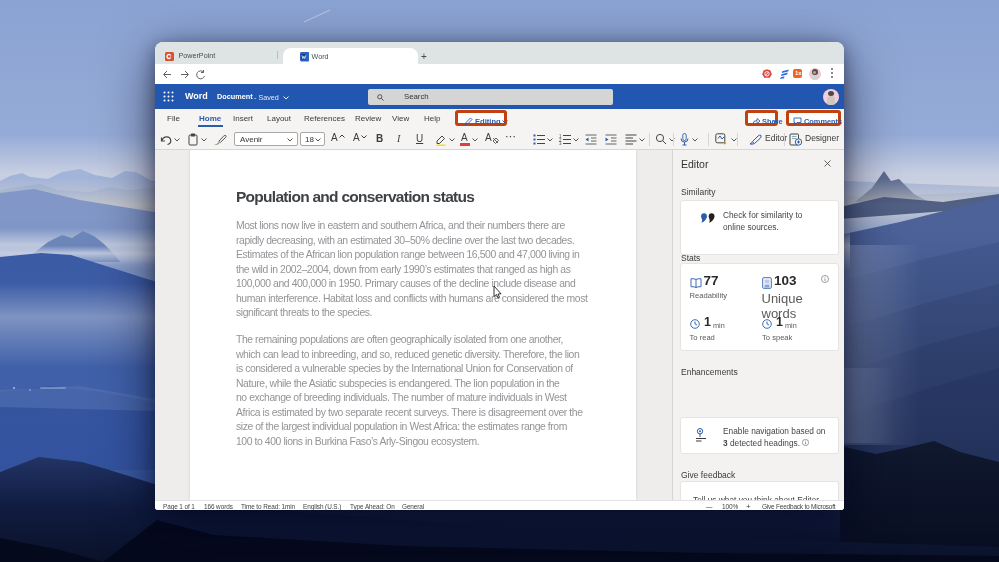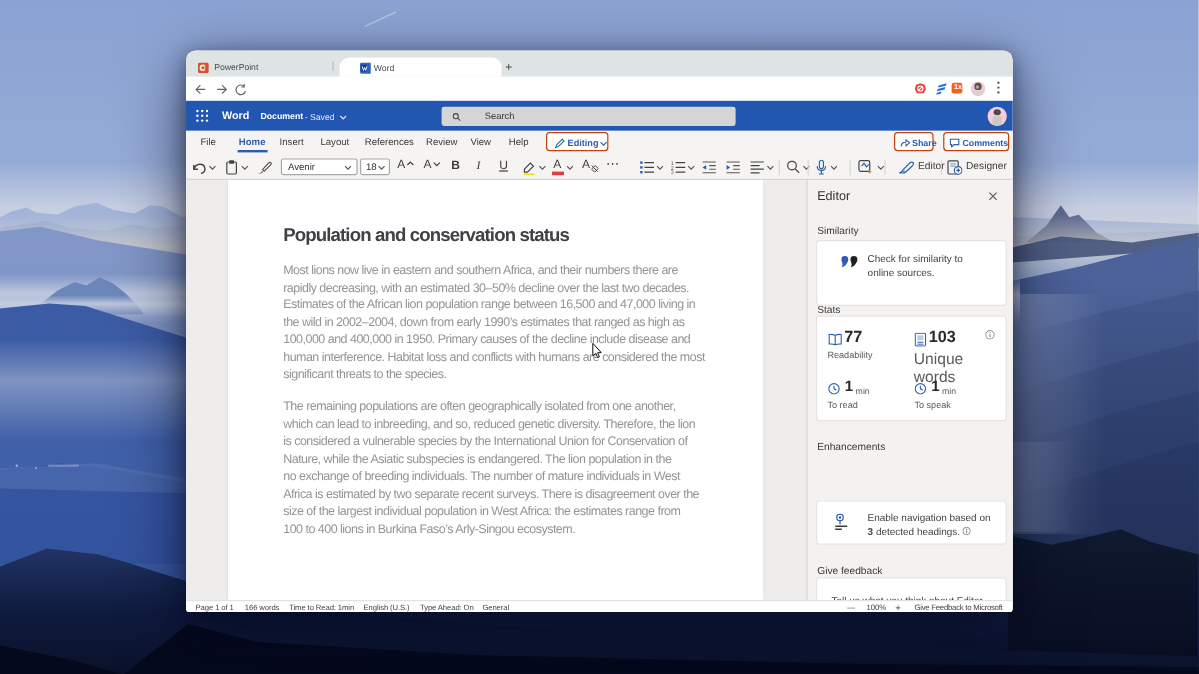--- a/index.html
+++ b/index.html
@@ -18,21 +18,21 @@
 .status{position:absolute;left:0;top:458px;width:689px;height:10.5px;background:#fff;border-top:1px solid #e3e2e0;font-size:6.4px;color:#3f3f3f;letter-spacing:-0.08px}
 
 .tab-act{position:absolute;left:127.5px;top:5.5px;width:135px;height:16px;background:#fff;border-radius:8px 8px 0 0}
 .tabtxt{font-size:7.2px;color:#494d51}
 .plus{position:absolute;left:262px;top:8px;width:14px;height:14px;color:#45494d;font-size:10px;text-align:center;line-height:13px}
 .pill{position:absolute;left:58px;top:3px;width:542px;height:15px;background:#eef1f3;border-radius:8px;font-size:8px;color:#2c2e31;line-height:15px}
 
 .search{position:absolute;left:213px;top:5px;width:245px;height:15.5px;background:#d5d5d5;border-radius:2px;font-size:8px;color:#333;line-height:15.5px}
 
 .mi{position:absolute;top:5px;font-size:8px;color:#3b3a39}
-.btn{position:absolute;background:#fff;border:1px solid #c2410c;border-radius:3px;font-size:8px;color:#2b5cad}
+.btn{position:absolute;background:#fff;border:3px solid #c2410c;border-radius:3px;font-size:8px;color:#2b5cad}
 
 .card{position:absolute;left:7px;width:159px;background:#fff;border:1px solid #e6e4e2;border-radius:3px}
 .plabel{position:absolute;left:8px;font-size:8.5px;color:#3a3938}
 .cardtxt{font-size:8.3px;color:#454442;line-height:12px}
 
 .ln{white-space:nowrap;line-height:14.5px}
 .body-txt{font-size:10.4px;color:#929497;letter-spacing:-0.42px}
 .sep{position:absolute;top:4px;width:1px;height:13px;background:#d8d6d3}
 .ico{position:absolute}
 </style></head>

